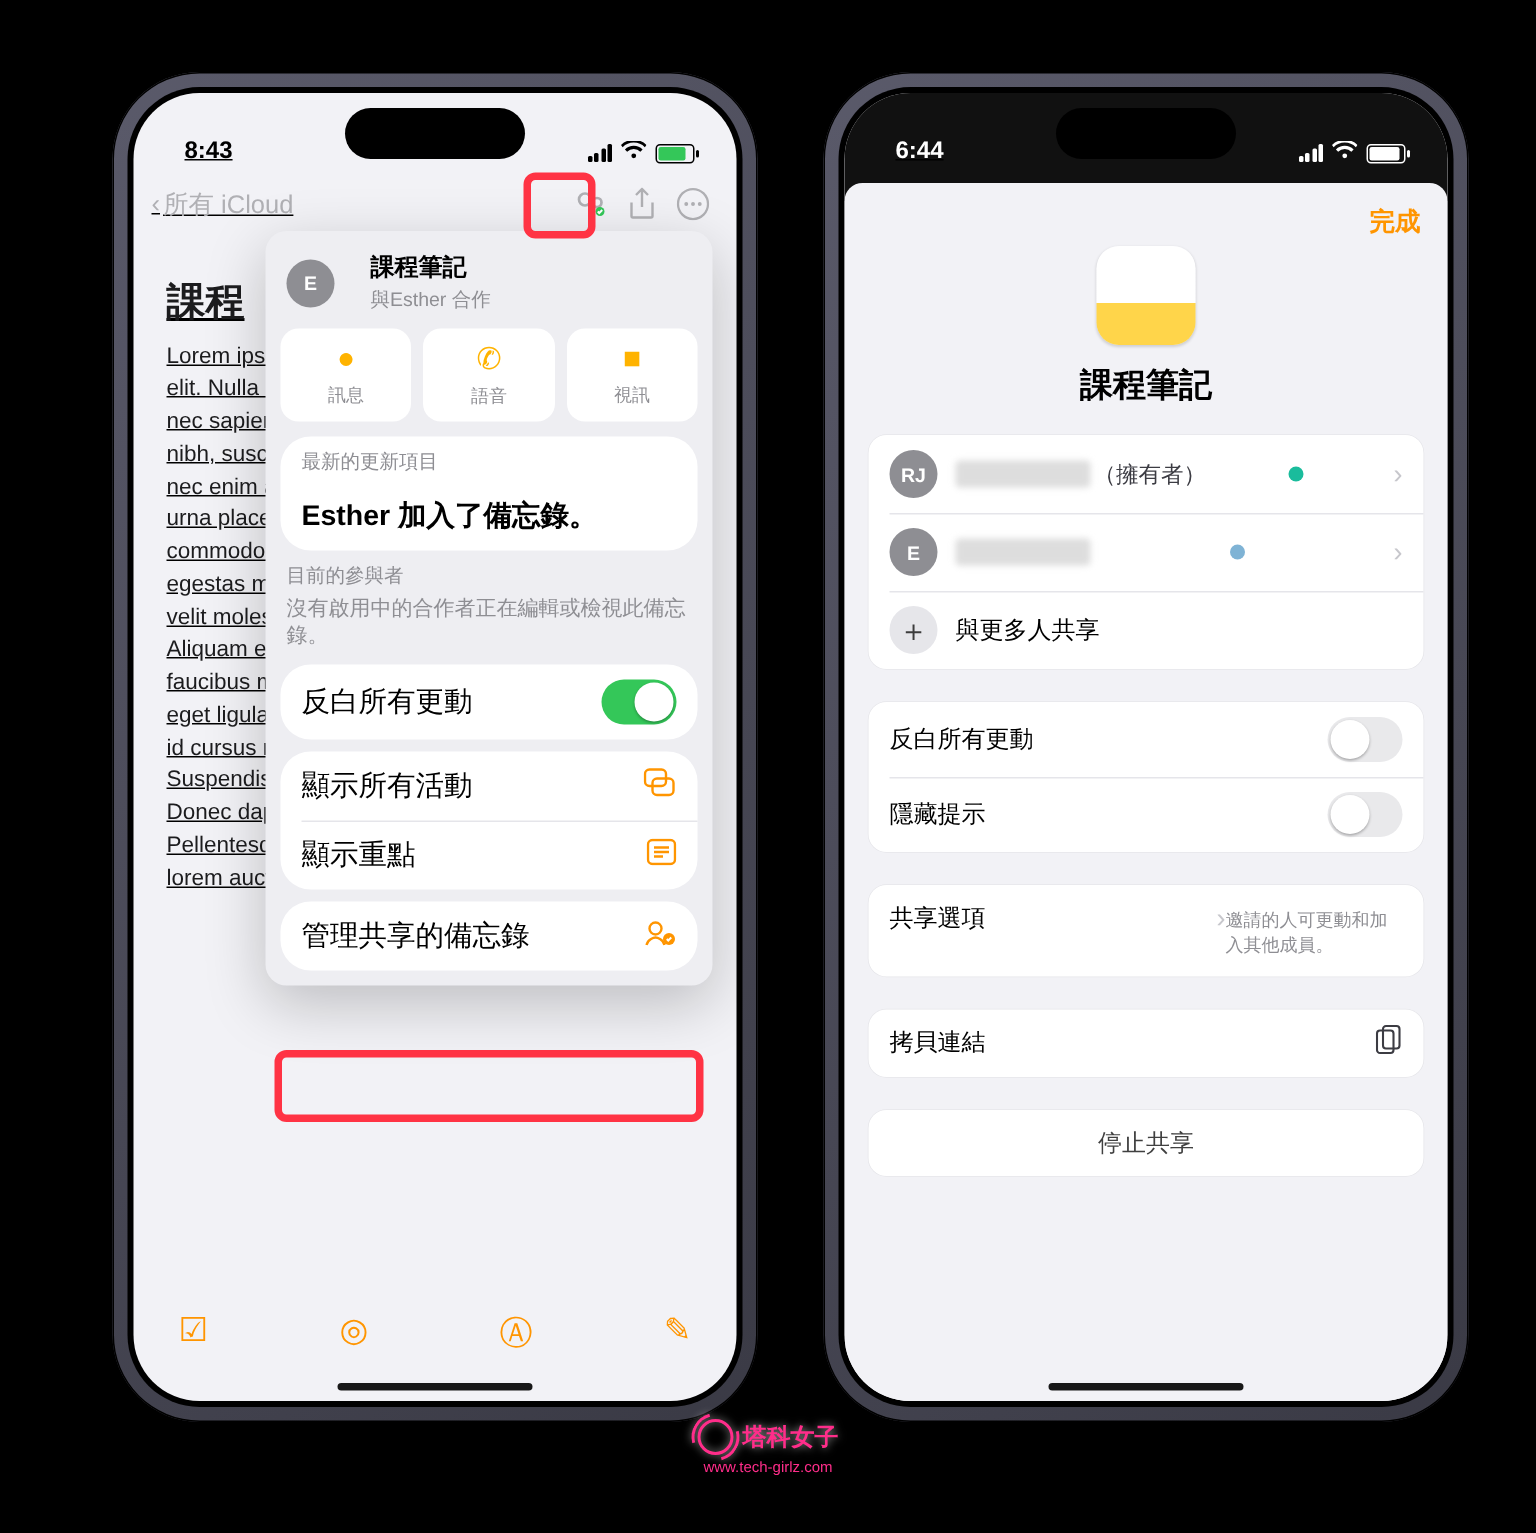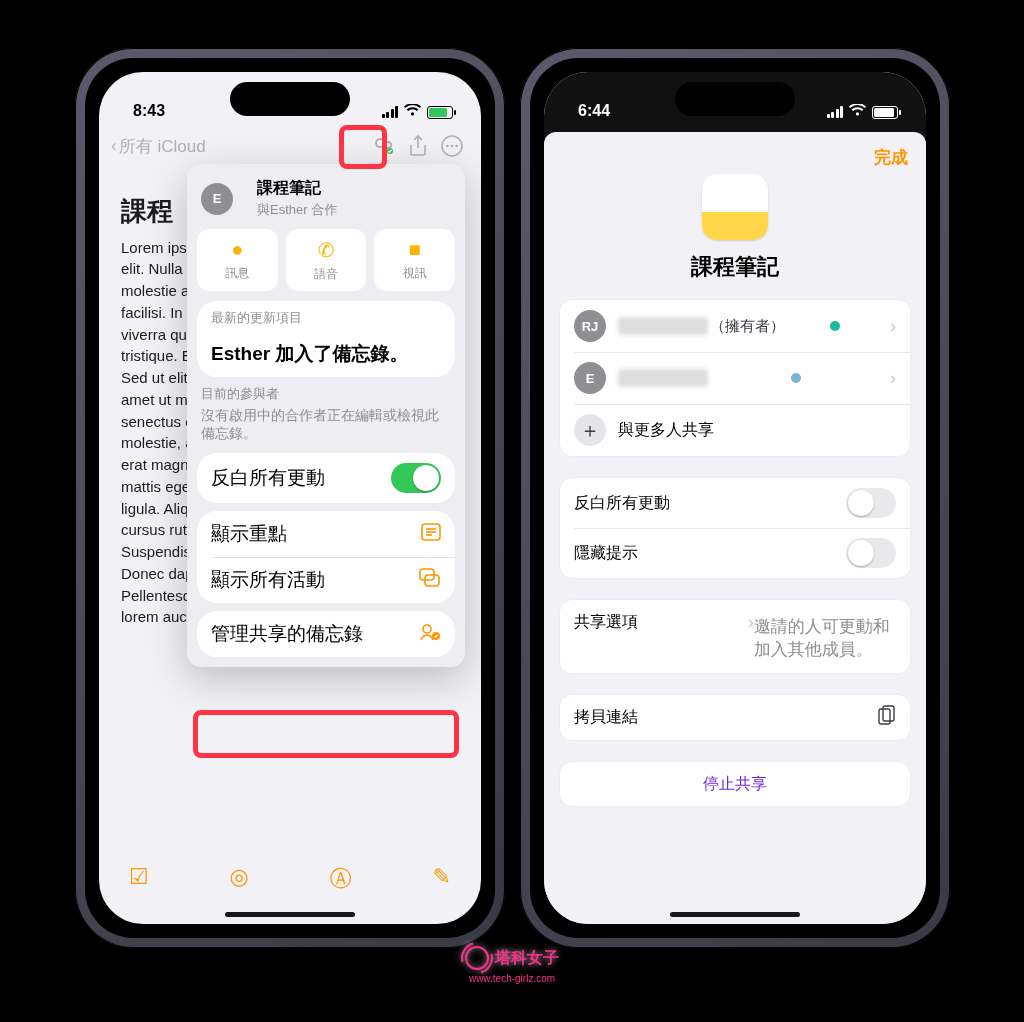--- a/index.html
+++ b/index.html
@@ -10,26 +10,27 @@
   .phone {
     position: absolute;
     width: 430px; height: 900px;
     top: 48px;
     border-radius: 58px;
     background: linear-gradient(145deg,#5a5a6a,#3a3a45);
     padding: 10px;
     box-shadow: 0 0 0 1px #000 inset, 0 8px 24px rgba(0,0,0,.6);
   }
   .phone.left  { left: 75px; }
-  .phone.right { left: 520px; }
+  .phone.right { left: 549px; }
   .phone-inner {
     width: 100%; height: 100%;
     border-radius: 48px;
     background: #000;
-    padding: 14px;
+    padding: 4px;
+    text-decoration: underline;
   }
   .screen {
     position: relative;
     width: 100%; height: 100%;
     border-radius: 44px;
     overflow: hidden;
     background: #f2f2f6;
   }
   .dynamic-island {
     position: absolute; top: 10px; left: 50%; transform: translateX(-50%);
@@ -118,21 +119,21 @@
   .r-backdrop{position:absolute;top:0;left:0;right:0;height:72px;background:#111;z-index:0;}
   .r-sheet{position:absolute;top:60px;left:0;right:0;bottom:0;background:#f2f2f6;border-radius:12px 12px 0 0;z-index:2;overflow:hidden;}
   .r-done{position:absolute;top:14px;right:18px;color:#ff9500;font-size:17px;font-weight:600;}
   .app-icon{width:66px;height:66px;border-radius:15px;background:linear-gradient(#fff 0 58%,#ffd54a 58% 100%);margin:42px auto 12px;box-shadow:0 1px 2px rgba(0,0,0,.15);position:relative;}
   .app-icon::before{content:"";position:absolute;top:6px;left:8px;right:8px;height:30px;border-radius:6px;background:#fff;}
   .r-title{text-align:center;font-size:22px;font-weight:700;margin-bottom:18px;}
   .blur-name{display:inline-block;width:90px;height:18px;background:#ddd;border-radius:3px;filter:blur(2px);}
   .owner{color:#3c3c43;font-size:15px;margin-left:2px;}
   .plus-circ{width:32px;height:32px;border-radius:16px;background:#e6e6ea;color:#3c3c3c;display:flex;align-items:center;justify-content:center;font-size:20px;margin-right:12px;}
   .copy-ico{margin-left:auto;color:#3c3c43;font-size:18px;}
-  .stop{color:#6d28d9;text-align:center;justify-content:center;}
+  .stop{color:#404040;text-align:center;justify-content:center;}
   .gap{height:22px;}
 
   
   .wm{position:absolute;bottom:52px;left:50%;transform:translateX(-50%);font-size:16px;font-weight:700;color:#ff2d8a;display:flex;align-items:center;gap:6px;z-index:40;filter:drop-shadow(0 0 3px rgba(255,255,255,.6));}
   .wm .sat{width:24px;height:24px;border:2px solid #ff2d8a;border-radius:50%;position:relative;}
   .wm .sat::before{content:"";position:absolute;inset:-6px;border:2px solid #ff2d8a;border-radius:50%;border-top-color:transparent;border-bottom-color:transparent;transform:rotate(30deg);}
   .wm-sub{position:absolute;bottom:38px;left:50%;transform:translateX(-50%);font-size:10px;color:#ff2d8a;z-index:40;}
 </style>
 </head>
 <body>
@@ -240,39 +241,39 @@
             <span>反白所有更動</span>
             <span class="toggle on">
                   <span class="knob"></span>
                 </span>
           </div>
         </div>
 
         <div style="height:8px"></div>
         <div class="mini-card">
           <div class="row">
+            <span>顯示所有活動</span>
+            <span class="orange-ico">
+              <svg width="22" height="20" viewBox="0 0 22 20">
+                    <rect x="1" y="1" width="14" height="11" rx="3" fill="none" stroke="#ff9500" stroke-width="1.6"></rect>
+                    <rect x="6" y="7" width="14" height="11" rx="3" fill="none" stroke="#ff9500" stroke-width="1.6"></rect>
+                  </svg>
+            </span>
+          </div>
+          <div class="row">
             <span>顯示重點</span>
             <span class="orange-ico">
               <svg width="20" height="18" viewBox="0 0 20 18">
                     <rect x="1" y="1" width="18" height="16" rx="3" fill="none" stroke="#ff9500" stroke-width="1.6"></rect>
                     <line x1="5" y1="6" x2="15" y2="6" stroke="#ff9500" stroke-width="1.6"></line>
                     <line x1="5" y1="9" x2="15" y2="9" stroke="#ff9500" stroke-width="1.6"></line>
                     <line x1="5" y1="12" x2="11" y2="12" stroke="#ff9500" stroke-width="1.6"></line>
                   </svg>
             </span>
           </div>
-          <div class="row">
-            <span>顯示所有活動</span>
-            <span class="orange-ico">
-              <svg width="22" height="20" viewBox="0 0 22 20">
-                    <rect x="1" y="1" width="14" height="11" rx="3" fill="none" stroke="#ff9500" stroke-width="1.6"></rect>
-                    <rect x="6" y="7" width="14" height="11" rx="3" fill="none" stroke="#ff9500" stroke-width="1.6"></rect>
-                  </svg>
-            </span>
-          </div>
         </div>
 
         <div style="height:8px"></div>
         <div class="mini-card">
           <div class="row">
             <span>管理共享的備忘錄</span>
             <span class="orange-ico">
               <svg width="22" height="20" viewBox="0 0 22 20">
                     <circle cx="8" cy="7" r="4" fill="none" stroke="#ff9500" stroke-width="1.6"></circle>
                     <path d="M2 18c1-4 5-5 6-5s5 1 6 5" fill="none" stroke="#ff9500" stroke-width="1.6"></path>
@@ -367,21 +368,21 @@
           </div>
         </div>
 
         <div class="gap"></div>
         <div class="card">
           <div class="row" style="flex-direction:row;align-items:flex-start;padding-top:12px;padding-bottom:12px">
             <div style="display:flex;width:100%;align-items:center">
               <span>共享選項</span>
               <span class="chevron">›</span>
             </div>
-            <div style="font-size:17px;color:#8e8e93;margin-top:3px">邀請的人可更動和加入其他成員。</div>
+            <div style="font-size:12px;color:#8e8e93;margin-top:3px">邀請的人可更動和加入其他成員。</div>
           </div>
         </div>
 
         <div class="gap"></div>
         <div class="card">
           <div class="row">
             <span>拷貝連結</span>
             <span class="copy-ico">
               <svg width="18" height="20" viewBox="0 0 18 20">
                     <rect x="1" y="4" width="11" height="15" rx="2" fill="none" stroke="currentColor" stroke-width="1.4"></rect>

